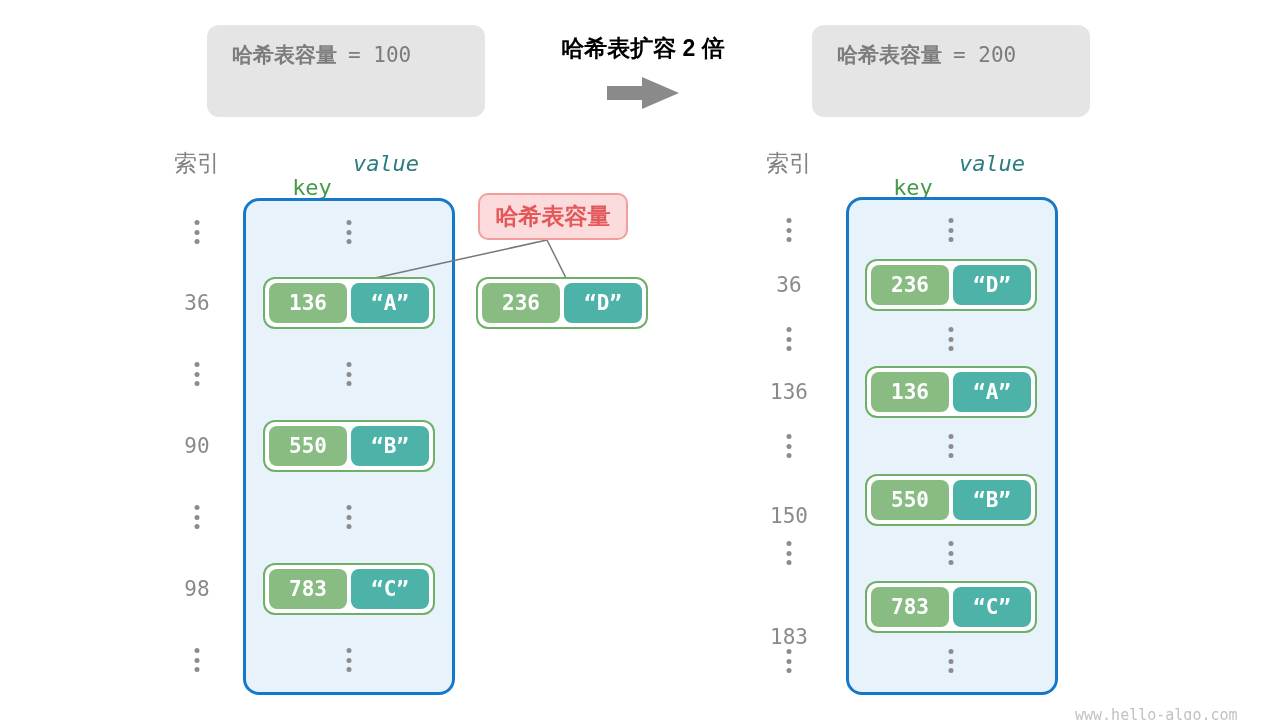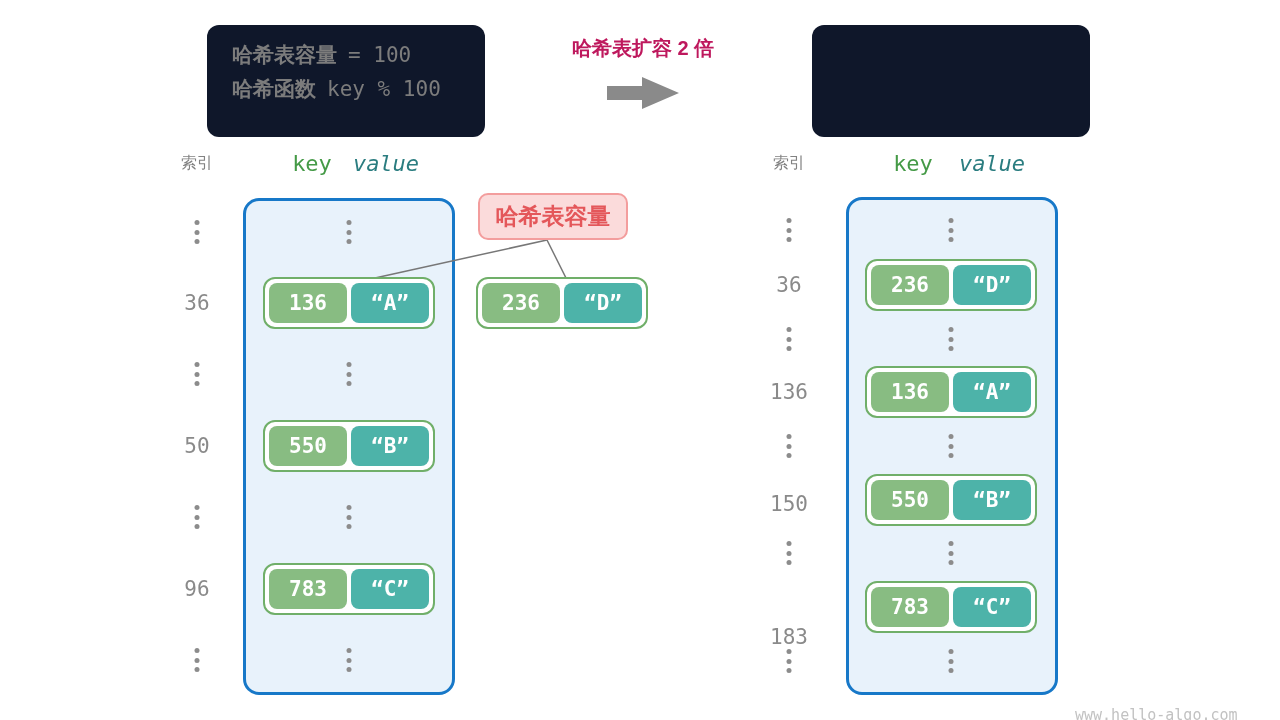--- a/index.html
+++ b/index.html
@@ -1,31 +1,31 @@
 <!DOCTYPE html>
 <html><head>
 <meta charset="utf-8">
 <style>
   html,body{margin:0;padding:0;background:#ffffff;}
   .canvas{position:relative;width:1280px;height:720px;background:#ffffff;overflow:hidden;
           font-family:"Liberation Sans",sans-serif;}
   .abs{position:absolute;}
   .ctr{transform:translate(-50%,-50%);}
 
-  .info-box{background:#0f172a;border-radius:12px;color:#7C7C7C;width:278px;height:112px;
+  .info-box{background:#e5e5e5;border-radius:12px;color:#7C7C7C;width:278px;height:92px;
             padding:13px 0 0 25px;box-sizing:border-box;}
   .info-line{font-size:21px;line-height:33px;white-space:nowrap;}
   .info-line .lbl{font-weight:bold;}
   .info-line .val{font-family:"DejaVu Sans Mono",monospace;margin-left:11px;}
 
-  .main-title{font-size:20px;font-weight:bold;color:#be185d;white-space:nowrap;}
-
-  .hdr{font-size:16px;white-space:nowrap;}
+  .main-title{font-size:23px;font-weight:bold;color:#000000;white-space:nowrap;}
+
+  .hdr{font-size:23px;white-space:nowrap;}
   .hdr-gray{color:#828282;}
-  .hdr-key{color:#459A47;font-family:"DejaVu Sans Mono",monospace;font-size:22px;}
+  .hdr-key{color:#459A47;font-family:"DejaVu Sans Mono",monospace;font-size:22px;margin-top:24px;}
   .hdr-value{color:#2B7D80;font-family:"DejaVu Sans Mono",monospace;font-size:22px;font-style:italic;}
 
   .htable{background:#E8F2FB;border:3px solid #1778C8;border-radius:16px;box-sizing:border-box;}
 
   .pair{display:flex;gap:4px;background:#ffffff;border:2px solid #70AF69;border-radius:12px;
         padding:4px;box-sizing:border-box;width:172px;height:52px;z-index:2;}
   .kcell,.vcell{flex:1;border-radius:8px;color:#ffffff;display:flex;align-items:center;
         justify-content:center;font-family:"DejaVu Sans Mono",monospace;font-size:21px;font-weight:600;}
   .kcell{background:#88BC82;}
   .vcell{background:#4DB3A9;}
@@ -44,57 +44,57 @@
 </style>
 </head>
 <body>
 
 <div class="canvas">
 
   <div class="info-box abs" style="left:207px;top:25px;">
     <div class="info-line">
       <span class="lbl">哈希表容量</span><span class="val">= 100</span>
     </div>
-    <div class="info-line">
-      <span class="lbl">哈希函数</span><span class="val">key % 100</span>
-    </div>
   </div>
 
   <div class="main-title abs ctr" style="left:643px;top:48px;">哈希表扩容 2 倍</div>
   <svg class="abs" style="left:600px;top:74px;" width="90" height="40" viewBox="0 0 90 40">
     <polygon points="7,12 42,12 42,3 79,19 42,35 42,26 7,26" fill="#8A8A8A"></polygon>
   </svg>
 
   <div class="info-box abs" style="left:812px;top:25px;">
+    <div class="info-line">
+      <span class="lbl">哈希表容量</span><span class="val">= 200</span>
+    </div>
   </div>
 
   <div class="hdr hdr-gray abs ctr" style="left:197px;top:163px;">索引</div>
   <div class="hdr hdr-key abs ctr" style="left:312px;top:163px;">key</div>
   <div class="hdr hdr-value abs ctr" style="left:386px;top:163px;">value</div>
 
   <div class="htable abs" style="left:243px;top:198px;width:212px;height:497px;"></div>
 
   <div class="vdots abs ctr" style="left:197px;top:232px;">
       <i></i>
       <i></i>
       <i></i>
     </div>
   <div class="idx abs ctr" style="left:197px;top:303px;">36</div>
   <div class="vdots abs ctr" style="left:197px;top:374px;">
       <i></i>
       <i></i>
       <i></i>
     </div>
-  <div class="idx abs ctr" style="left:197px;top:446px;">50</div>
+  <div class="idx abs ctr" style="left:197px;top:446px;">90</div>
   <div class="vdots abs ctr" style="left:197px;top:517px;">
       <i></i>
       <i></i>
       <i></i>
     </div>
-  <div class="idx abs ctr" style="left:197px;top:589px;">96</div>
+  <div class="idx abs ctr" style="left:197px;top:589px;">98</div>
   <div class="vdots abs ctr" style="left:197px;top:660px;">
       <i></i>
       <i></i>
       <i></i>
     </div>
 
   <div class="vdots abs ctr" style="left:349px;top:232px;">
       <i></i>
       <i></i>
       <i></i>
@@ -157,21 +157,21 @@
       <i></i>
       <i></i>
       <i></i>
     </div>
   <div class="idx abs ctr" style="left:789px;top:392px;">136</div>
   <div class="vdots abs ctr" style="left:789px;top:446px;">
       <i></i>
       <i></i>
       <i></i>
     </div>
-  <div class="idx abs ctr" style="left:789px;top:504px;">150</div>
+  <div class="idx abs ctr" style="left:789px;top:516px;">150</div>
   <div class="vdots abs ctr" style="left:789px;top:553px;">
       <i></i>
       <i></i>
       <i></i>
     </div>
   <div class="idx abs ctr" style="left:789px;top:637px;">183</div>
   <div class="vdots abs ctr" style="left:789px;top:661px;">
       <i></i>
       <i></i>
       <i></i>

